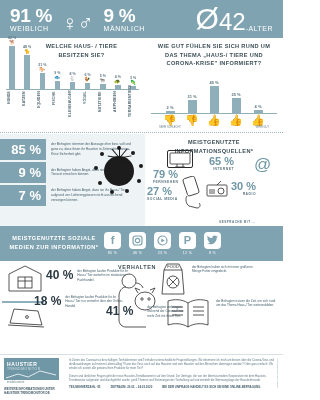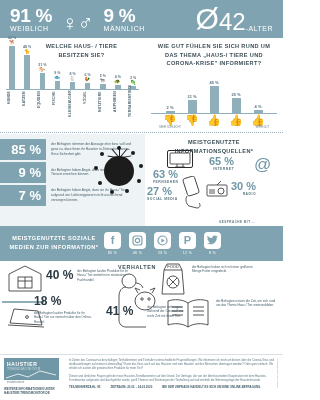--- a/index.html
+++ b/index.html
@@ -298,21 +298,21 @@
         <span style="font-size:17px;line-height:1;color:#6f97a5;">@</span>
       </div>
 
       <div class="srcitem" style="left:8px;top:16px;">
         <div class="devbox" style="width:24px;height:16px;margin-left:14px;">
           <svg width="24" height="16" viewBox="0 0 24 16">
             <rect class="sketch" x="2" y="2" width="20" height="11" rx="1"></rect>
             <path class="sketch" d="M9 13 l0 3 M15 13 l0 3 M7 16 l10 0"></path>
           </svg>
         </div>
-        <div class="srcval" style="margin-top:1px;">63 %</div>
+        <div class="srcval" style="margin-top:1px;">79 %</div>
         <div class="srclbl">FERNSEHEN</div>
       </div>
 
       <div class="srcitem" style="left:60px;top:46px;display:flex;align-items:center;gap:2px;">
         <svg width="24" height="17" viewBox="0 0 24 17">
           <rect class="sketch" x="2" y="5" width="20" height="11" rx="1"></rect>
           <circle class="sketch" cx="16" cy="11" r="3"></circle>
           <path class="sketch" d="M5 9 l0 5 M7 9 l0 5 M9 9 l0 5 M12 5 l4 -4"></path>
         </svg>
         <div>
@@ -385,21 +385,21 @@
       <span class="behval">40 %</span>
       <span class="behtxt">der Befragten kaufen Produkte für ihr Haus-/ Tier weiterhin im stationären Fachhandel.</span>
     </div>
 
     <div class="underline" style="position:absolute;left:2px;top:40px;width:42px;"></div>
     <svg style="position:absolute;left:6px;top:44px;" width="40" height="26" viewBox="0 0 40 26">
       <path class="sketch" d="M8 4 L32 6 L36 20 L4 18 Z"></path>
       <circle class="sketch" cx="21" cy="12" r="1.4"></circle>
       <path class="sketch" d="M2 20 L38 22"></path>
     </svg>
-    <div style="position:absolute;left:34px;top:34px;display:flex;align-items:flex-start;gap:4px;flex-direction:column;">
+    <div style="position:absolute;left:34px;top:34px;display:flex;align-items:flex-start;gap:4px;">
       <span class="behval">18 %</span>
       <span class="behtxt">der Befragten kaufen Produkte für ihr Haus-/ Tier nur vermehrt über den Online-Handel.</span>
     </div>
 
     <div class="behtitle" style="position:absolute;left:118px;top:3px;">VERHALTEN</div>
 
     <svg style="position:absolute;left:112px;top:10px;" width="48" height="58" viewBox="0 0 48 58">
       <path class="sketch" d="M14 16 c-4 0 -7 4 -7 9 l0 24 c0 4 3 7 7 7 l20 0"></path>
       <circle class="sketch" cx="17" cy="10" r="7"></circle>
       <path class="sketch" d="M24 12 c3 0 6 2 7 5"></path>

